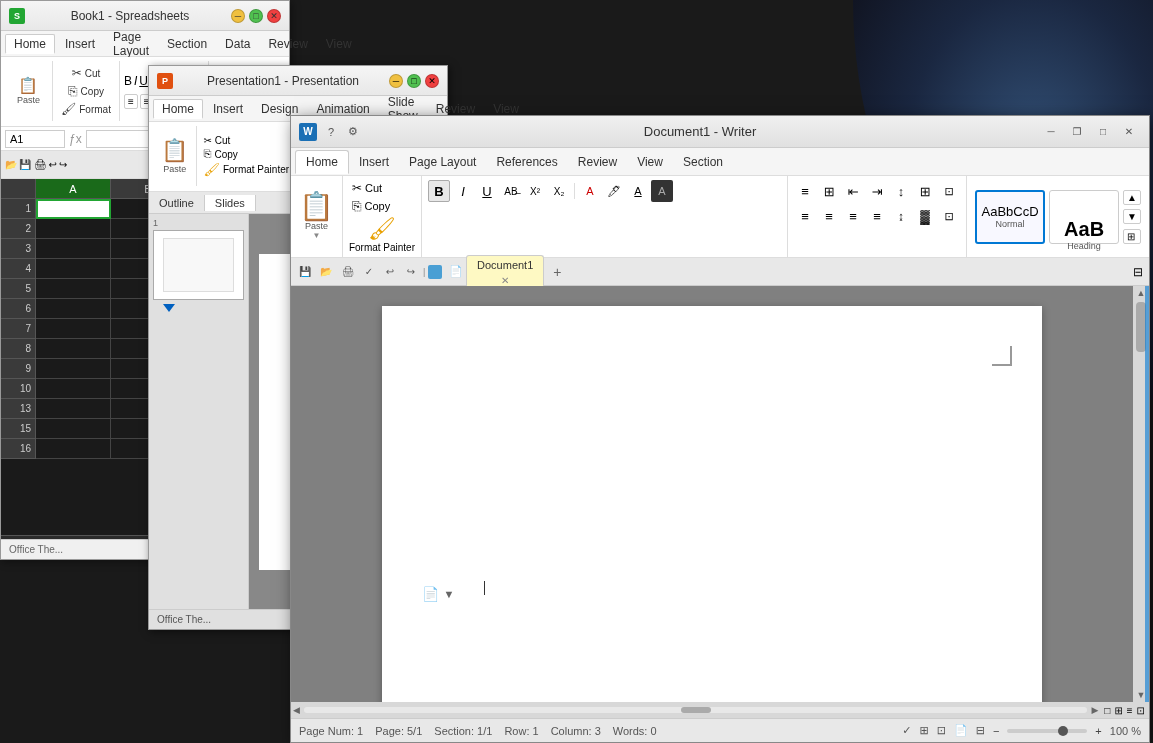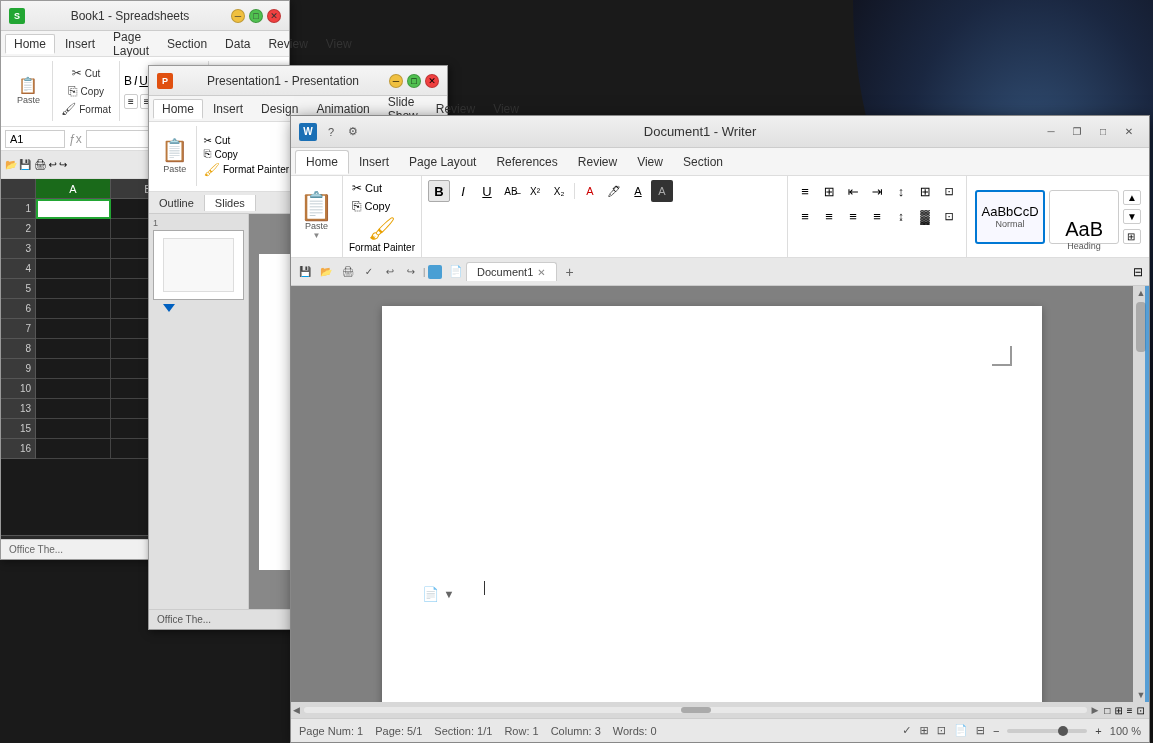--- a/index.html
+++ b/index.html
@@ -347,21 +347,21 @@
       border-bottom: none;
       padding: 3px 10px;
       font-size: 11px;
       color: #333;
       cursor: pointer;
       border-radius: 3px 3px 0 0;
       display: flex;
       align-items: center;
       gap: 4px;
     }
-    .writer-tab.active { background: #ffffff; }
+    .writer-tab.active { background: #fef9c3; flex-direction: column; }
     .tab-close { font-size: 10px; color: #888; cursor: pointer; }
     .tab-add { width: 20px; height: 20px; display: flex; align-items: center; justify-content: center; font-size: 14px; color: #666; cursor: pointer; border-radius: 3px; }
 
     
     .toolbar-nav {
       display: flex;
       align-items: center;
       background: #e8e8e8;
       height: 28px;
       padding: 2px 6px;
@@ -791,21 +791,21 @@
           <span style="cursor:pointer;font-size:11px;width:22px;height:22px;display:flex;align-items:center;justify-content:center;border:1px solid transparent;border-radius:2px;">⊡</span>
         </div>
       </div>
 
       <div style="display:flex;align-items:center;padding:4px 8px;gap:4px;">
         <div style="display:flex;flex-direction:column;align-items:center;justify-content:center;border:2px solid #0078d4;border-radius:3px;width:70px;height:54px;cursor:pointer;background:#f8f8ff;">
           <span style="font-size:13px;">AaBbCcD</span>
           <span style="font-size:9px;color:#555;">Normal</span>
         </div>
         <div style="display:flex;flex-direction:column;align-items:center;justify-content:center;border:1px solid #ccc;border-radius:3px;width:70px;height:54px;cursor:pointer;">
-          <span style="font-size:20px;font-weight:normal;margin-top:36px;">AaB</span>
+          <span style="font-size:20px;font-weight:bold;margin-top:36px;">AaB</span>
           <span style="font-size:9px;color:#555;">Heading</span>
         </div>
         <div style="display:flex;flex-direction:column;justify-content:space-between;height:54px;">
           <span style="cursor:pointer;font-size:10px;padding:1px 3px;border:1px solid #ccc;border-radius:2px;">▲</span>
           <span style="cursor:pointer;font-size:10px;padding:1px 3px;border:1px solid #ccc;border-radius:2px;">▼</span>
           <span style="cursor:pointer;font-size:10px;padding:1px 3px;border:1px solid #ccc;border-radius:2px;">⊞</span>
         </div>
       </div>
     </div>
 

